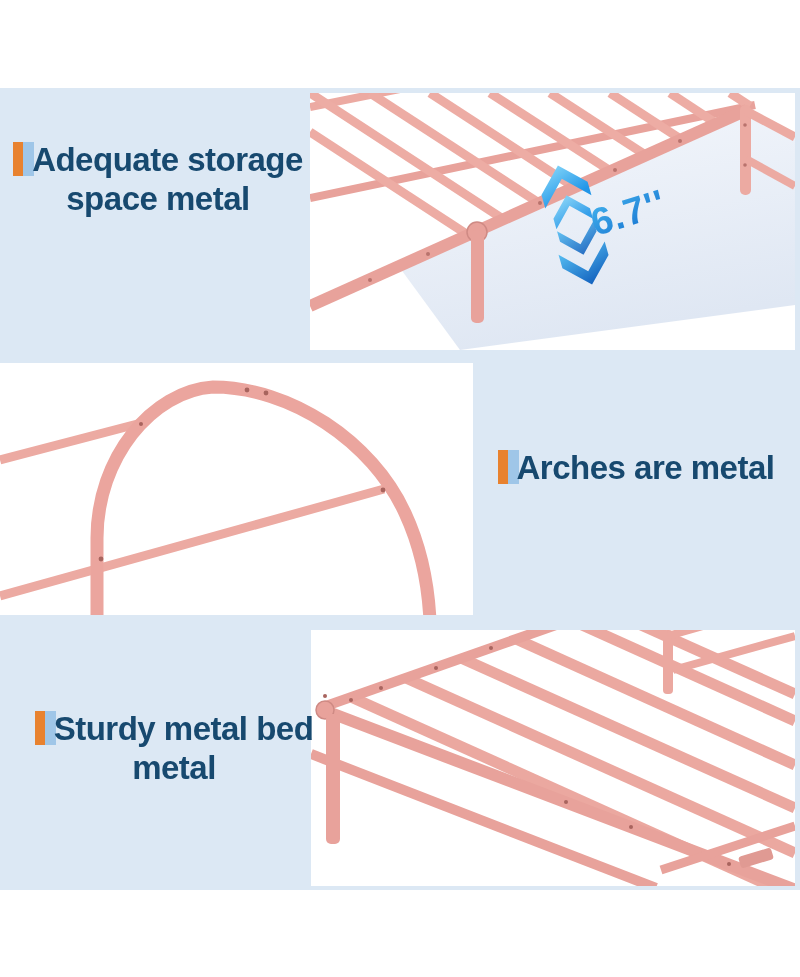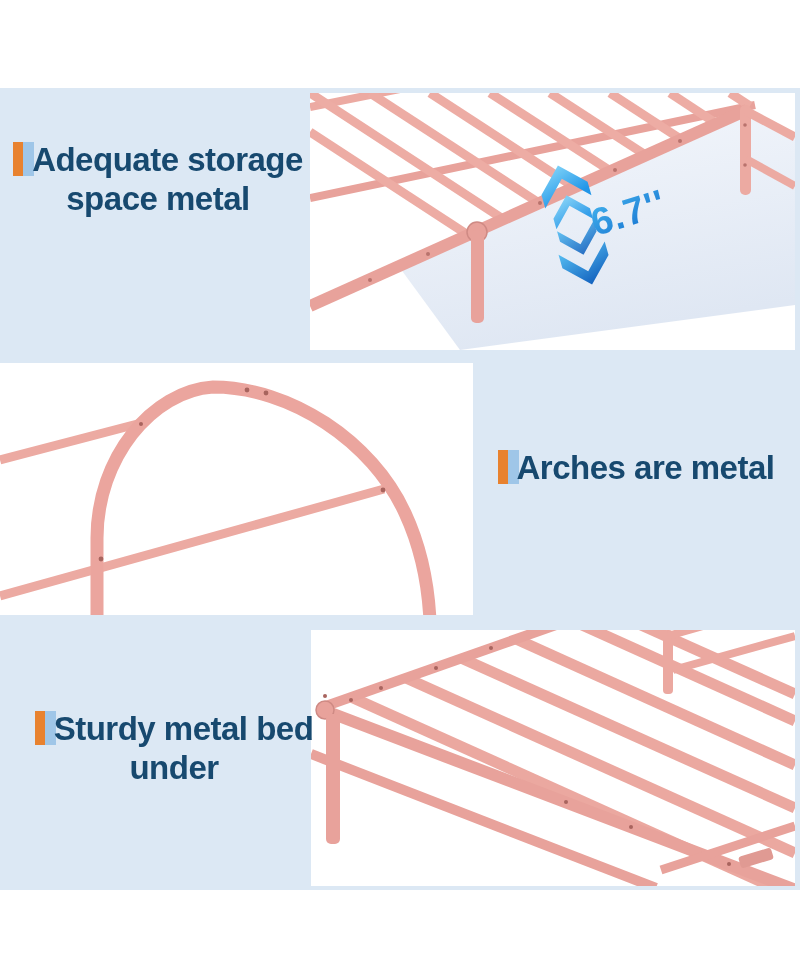--- a/index.html
+++ b/index.html
@@ -168,16 +168,16 @@
     <div><span class="marker"></span><span>Adequate storage</span></div>
     <div>space metal</div>
   </div>
 
   <div class="title" id="title-arch">
     <div><span class="marker"></span><span>Arches are metal</span></div>
   </div>
 
   <div class="title" id="title-plates">
     <div><span class="marker"></span><span>Sturdy metal bed</span></div>
-    <div>under</div>
+    <div>metal</div>
   </div>
 
 </div>
 
 </body></html>

